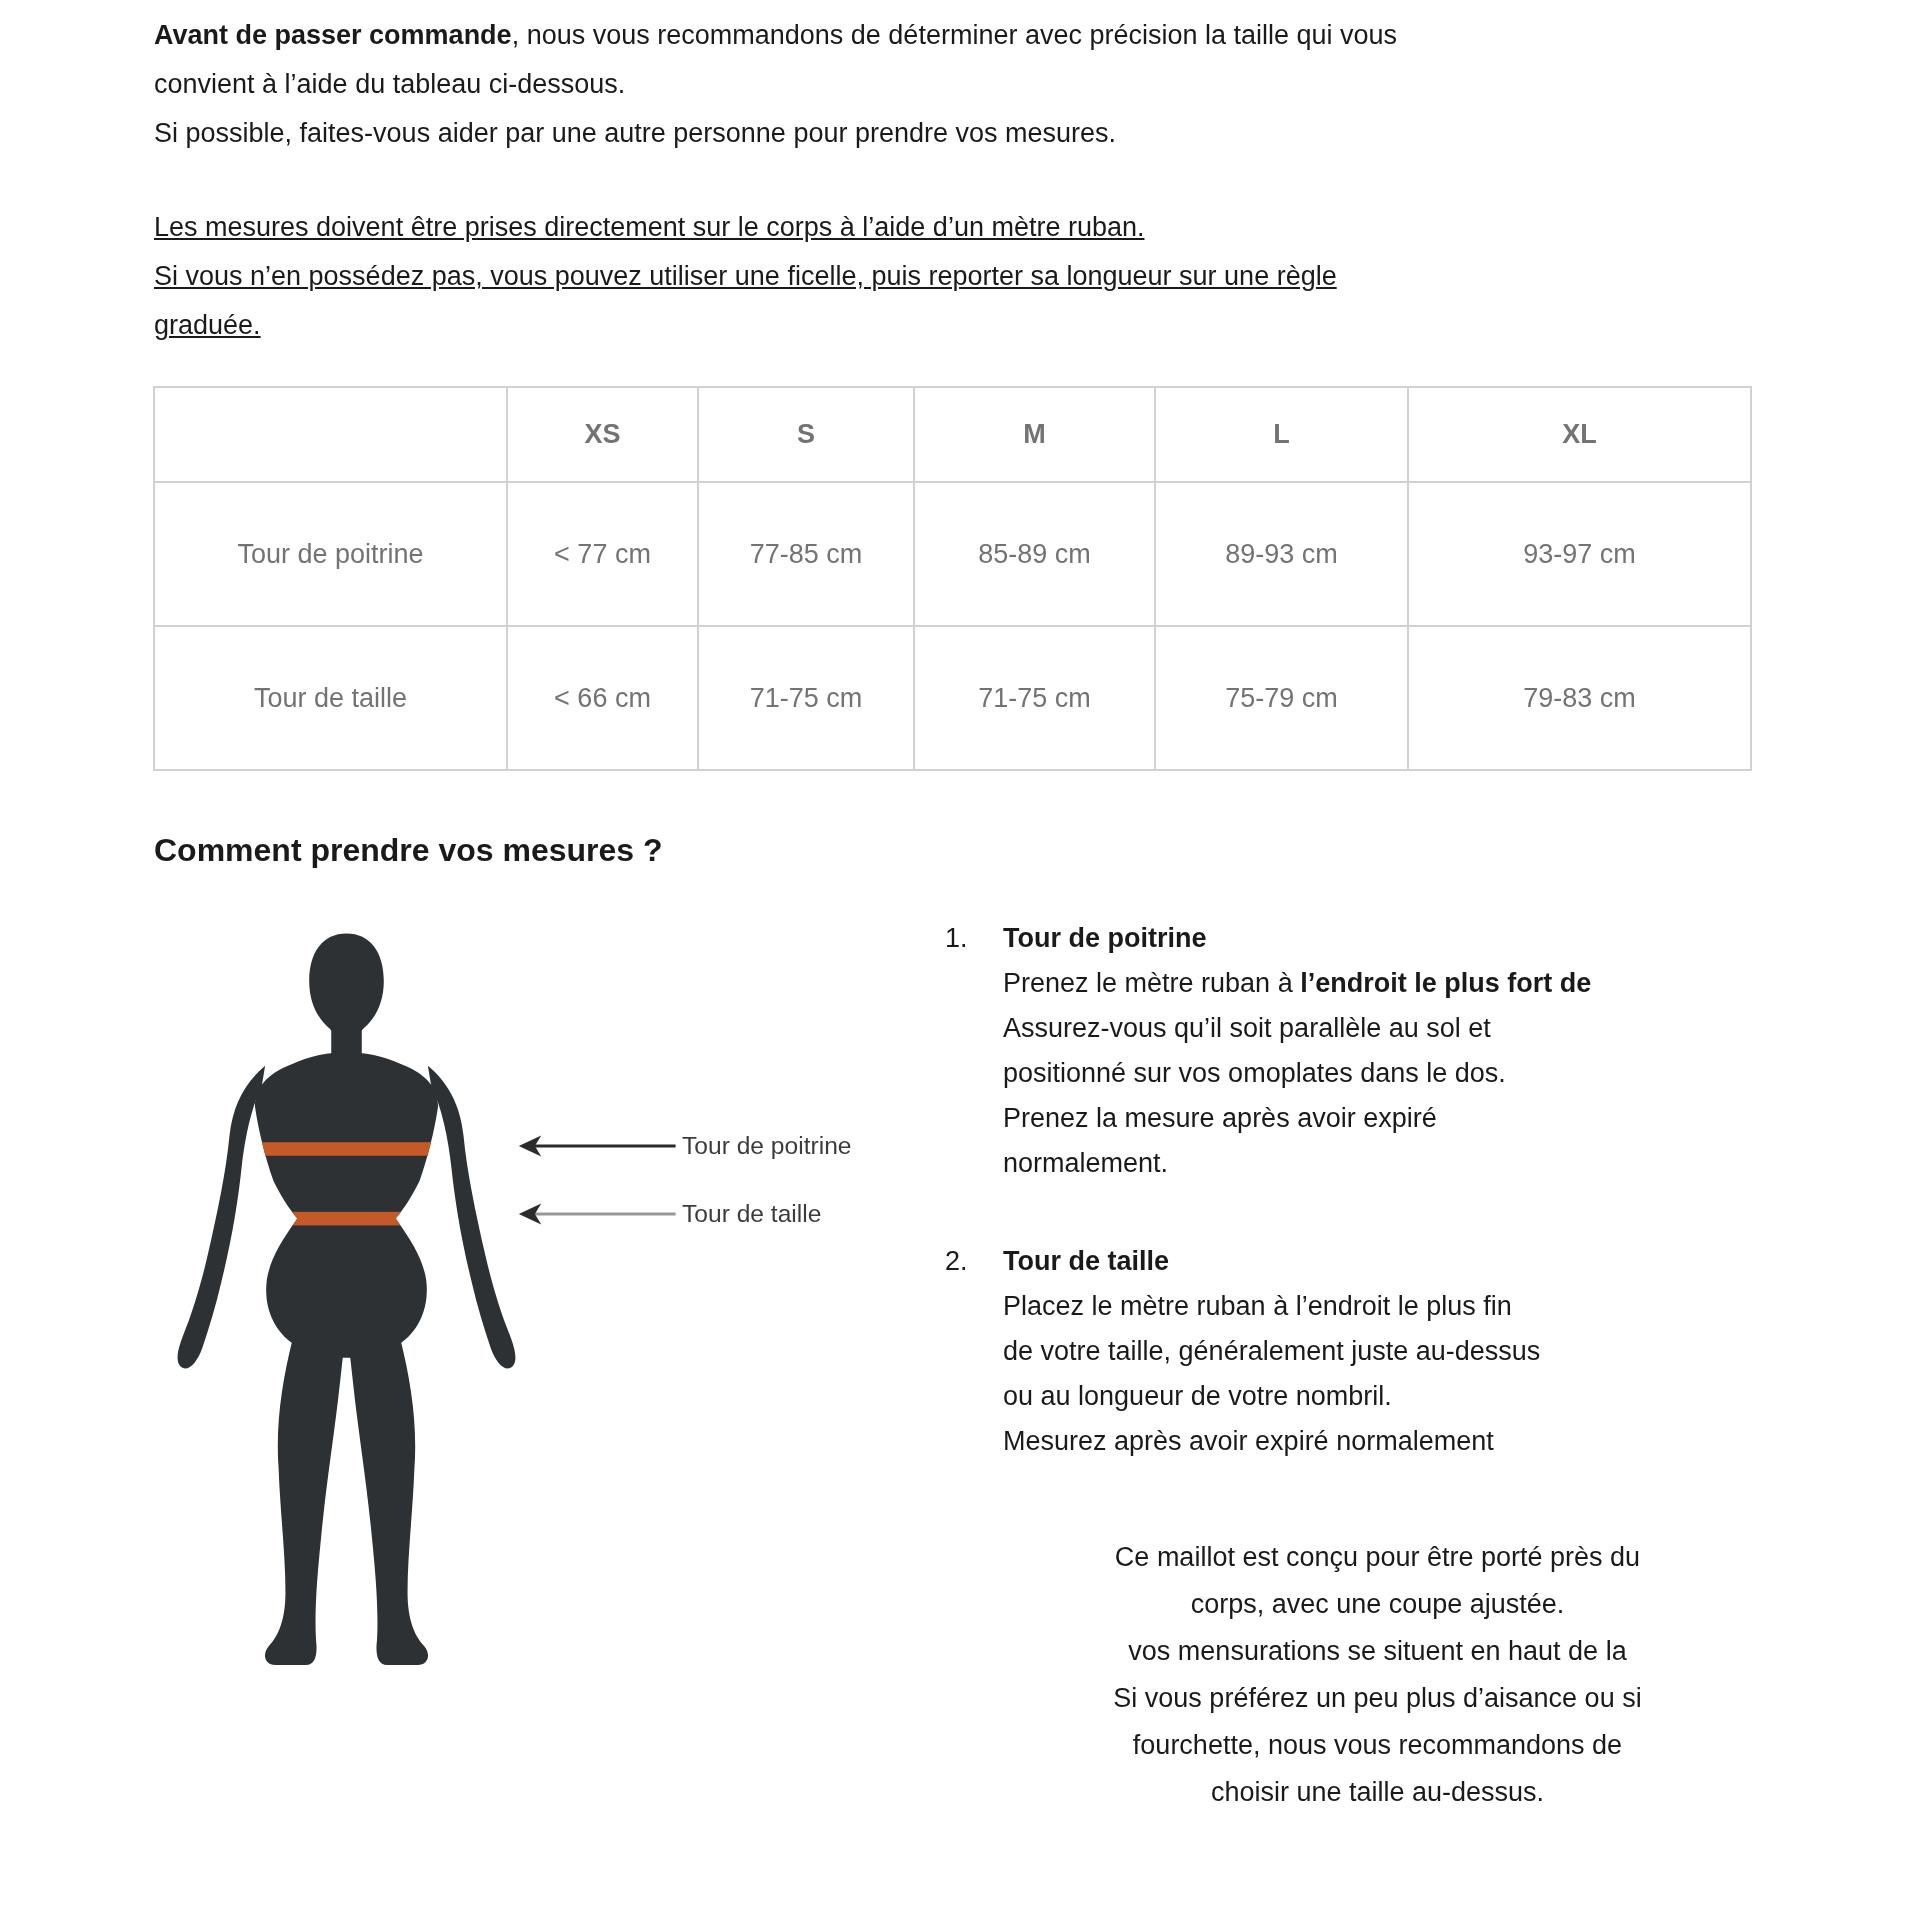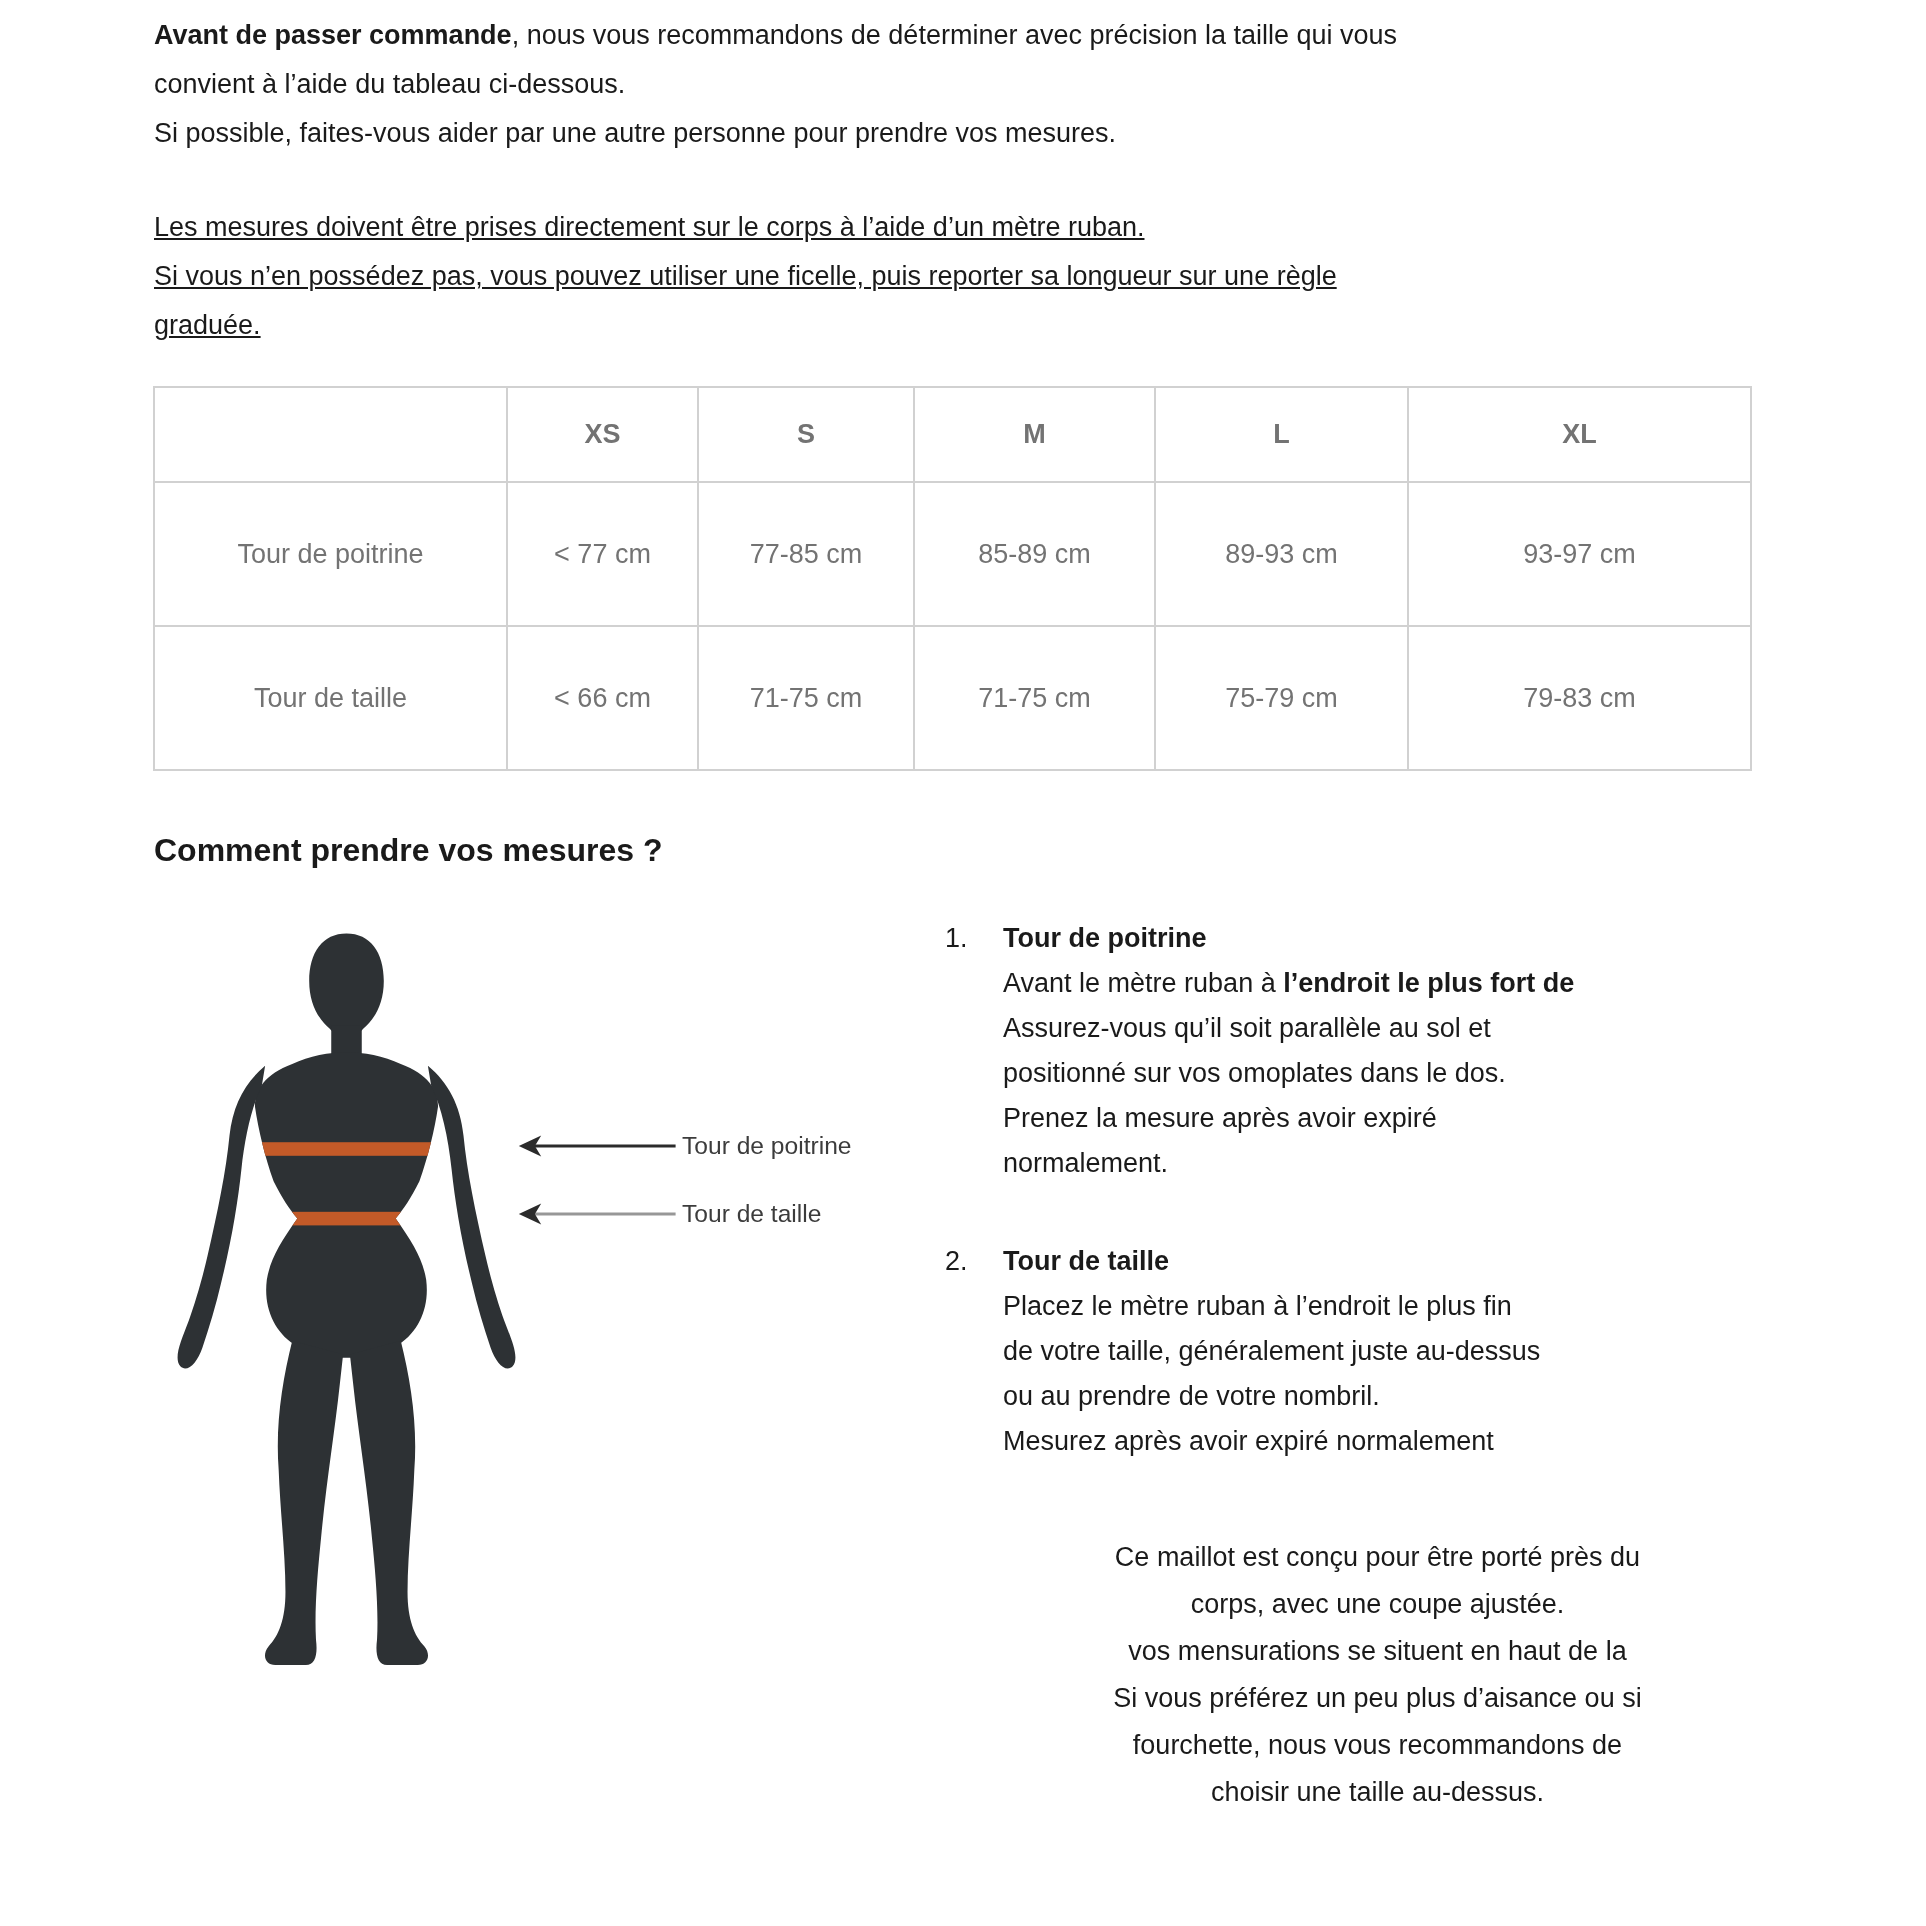--- a/index.html
+++ b/index.html
@@ -154,37 +154,37 @@
     <div class="fig-label fig-label-2">Tour de taille</div>
   </div>
 
   <div class="instructions">
 
     <div class="instr-item instr-item-1">
       <div class="num">1.</div>
       <div class="instr-body nowrap">
         <div class="instr-title">Tour de poitrine</div>
         <div>
-            <div class="line"><span>Avant le mètre ruban à </span><b>l’endroit le plus fort de</b></div>
+            <div class="line"><span>Prenez le mètre ruban à </span><b>l’endroit le plus fort de</b></div>
             <div class="line"><span>Assurez-vous qu’il soit parallèle au sol et</span></div>
             <div class="line"><span>positionné sur vos omoplates dans le dos.</span></div>
             <div class="line"><span>Prenez la mesure après avoir expiré</span></div>
             <div class="line"><span>normalement.</span></div>
           </div>
       </div>
     </div>
 
     <div class="instr-item instr-item-2">
       <div class="num">2.</div>
       <div class="instr-body nowrap">
         <div class="instr-title">Tour de taille</div>
         <div>
             <div class="line"><span>Placez le mètre ruban à l’endroit le plus fin</span></div>
             <div class="line"><span>de votre taille, généralement juste au-dessus</span></div>
-            <div class="line"><span>ou au prendre de votre nombril.</span></div>
+            <div class="line"><span>ou au longueur de votre nombril.</span></div>
             <div class="line"><span>Mesurez après avoir expiré normalement</span></div>
           </div>
       </div>
     </div>
 
     <div class="closing nowrap">
         <div class="line"><span>Ce maillot est conçu pour être porté près du</span></div>
         <div class="line"><span>corps, avec une coupe ajustée.</span></div>
         <div class="line"><span>vos mensurations se situent en haut de la</span></div>
         <div class="line"><span>Si vous préférez un peu plus d’aisance ou si</span></div>

